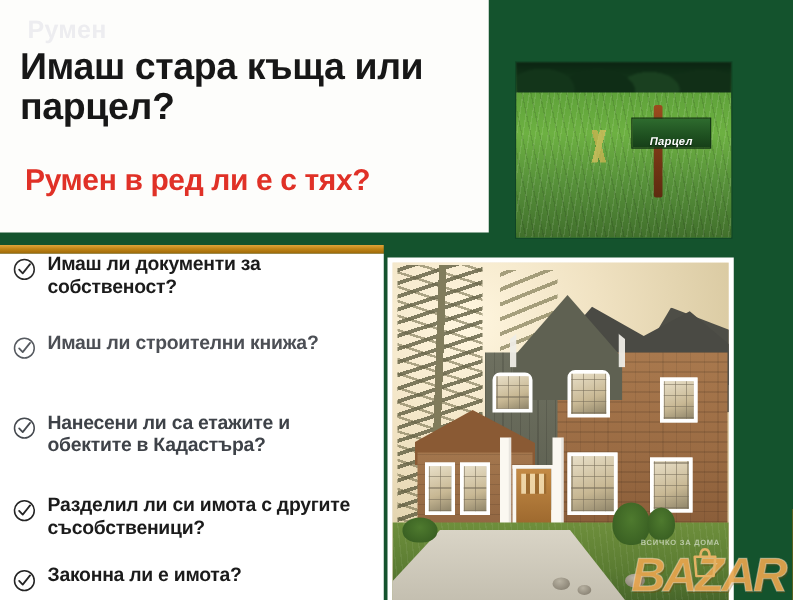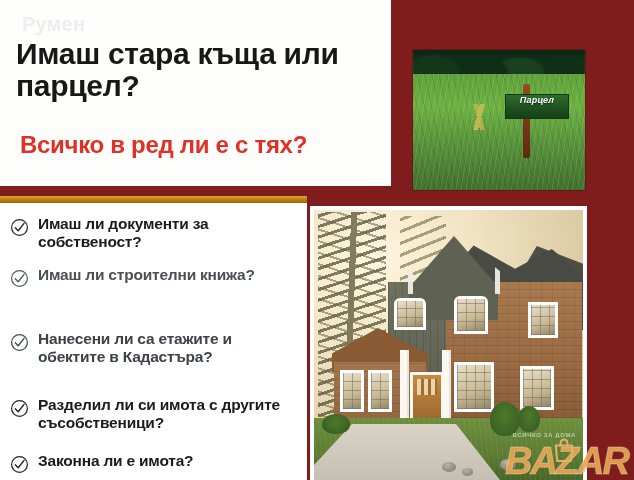--- a/index.html
+++ b/index.html
@@ -4,21 +4,21 @@
 <style>
   * { margin:0; padding:0; box-sizing:border-box; }
   html,body { width:634px; height:480px; overflow:hidden; }
   body {
     font-family: "Liberation Sans", "DejaVu Sans", sans-serif;
     background:#C87B0A;
     position:relative;
   }
 
   
-  #poster { position:absolute; inset:0; background:#7f1d1d; }
+  #poster { position:absolute; inset:0; background:#14532d; }
 
   
   .headline-panel{
     position:absolute; left:0; top:0; width:391px; height:186px;
     background:#FDFDFB;
   }
   .watermark-ruмен{
     position:absolute; left:22px; top:13px;
     font-size:20px; font-weight:700; color:#EDEDF0;
     letter-spacing:.2px; user-select:none;
@@ -94,21 +94,21 @@
   }
   .plot-stake{
     position:absolute; left:110px; top:34px; width:7px; height:74px;
     background:linear-gradient(180deg,#9C4B1E 0%,#7E3A17 40%,#5E2B10 100%);
     border-radius:2px; filter:blur(.3px);
   }
   .plot-sign{
     position:absolute; left:92px; top:44px; width:64px; height:25px;
     background:linear-gradient(180deg,#2E6B2E 0%,#1E5020 60%,#173F18 100%);
     border:1px solid #143714;
-    display:flex; align-items:flex-start; justify-content:center;
+    display:flex; align-items:flex-end; justify-content:center;
   }
   .plot-sign span{
     font-size:9px; font-weight:800; font-style:italic; color:#FFFFFF;
     letter-spacing:.2px; text-shadow:0 1px 1px rgba(0,0,0,.5);
   }
 
   
   .house-frame{
     position:absolute; left:310px; top:206px; width:277px; height:274px;
     background:#FFFFFF; padding:4px 4px 0 4px;
@@ -244,28 +244,28 @@
 <body>
 
 <div id="poster">
 
   <div class="headline-panel">
 
     <div class="watermark-ruмен">Румен</div>
 
     <div class="headline">Имаш стара къща или парцел?</div>
 
-    <div class="subhead">Всичко в ред ли е с тях?</div>
+    <div class="subhead">Румен в ред ли е с тях?</div>
   </div>
 
   <div class="gold-divider"></div>
 
   <div class="checklist-panel">
 
-    <div class="check-item" style="top:12px">
+    <div class="check-item" style="top:0">
       <span class="check-icon">
         <svg viewBox="0 0 20 20">
             <circle cx="10" cy="10" r="8.3" fill="none" stroke="#2B2B2B" stroke-width="1.3"></circle>
             <path d="M5.6 10.3 L8.6 13.4 L14.8 5.6" fill="none" stroke="#2B2B2B" stroke-width="1.5" stroke-linecap="round" stroke-linejoin="round"></path>
           </svg>
       </span>
       <span class="check-text tone-dark">Имаш ли документи за собственост?</span>
     </div>
 
     <div class="check-item" style="top:127px">

